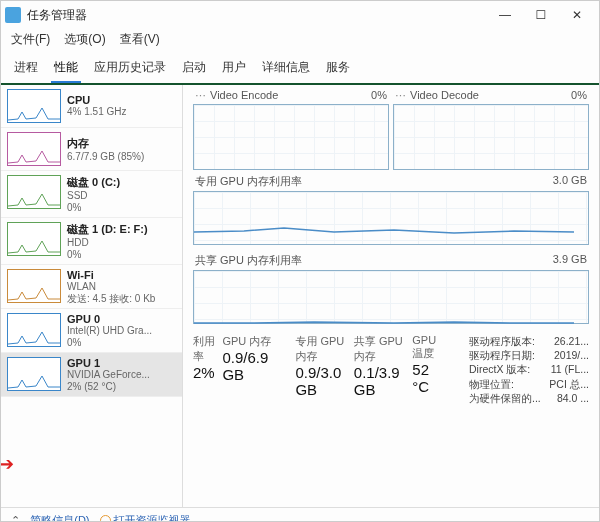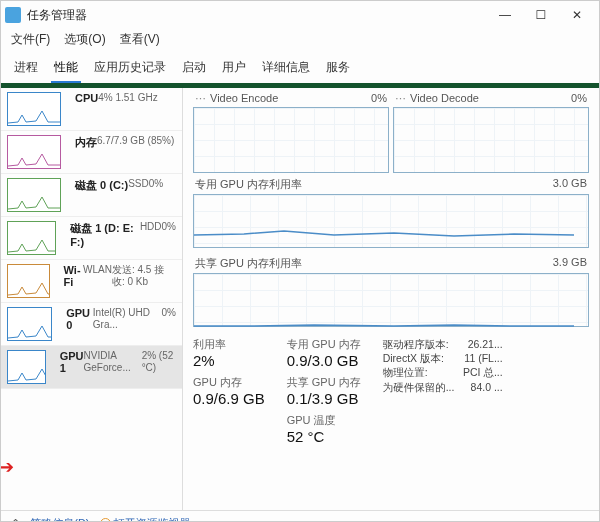--- a/index.html
+++ b/index.html
@@ -3,43 +3,43 @@
 <meta charset="utf-8">
 <style>
   * { box-sizing: border-box; margin: 0; padding: 0; font-family: "Segoe UI", "Microsoft YaHei", sans-serif; }
   body { width: 600px; height: 522px; background: #fdfdfd; overflow: hidden; border: 1px solid #ccc; }
   .titlebar { display: flex; align-items: center; height: 28px; padding: 0 4px; text-align: right; }
   .titlebar .app-icon { width: 16px; height: 16px; background: #4aa3df; border-radius: 2px; margin-right: 6px; }
   .titlebar .title { font-size: 12px; color: #222; flex: 0 0 auto; }
   .titlebar .spacer { flex: 1; }
   .win-btn { width: 36px; height: 28px; display: flex; align-items: center; justify-content: center; font-size: 12px; color: #333; }
   .menubar { display: flex; gap: 14px; padding: 2px 10px 4px 10px; font-size: 12px; color: #333; }
-  .tabbar { display: flex; gap: 10px; padding: 4px 10px 0 10px; font-size: 12px; color: #333; border-bottom: 5px solid #14532d; }
+  .tabbar { display: flex; gap: 10px; padding: 4px 10px 0 10px; font-size: 12px; color: #333; border-bottom: 2px solid #14532d; }
   .tabbar .tab { padding: 3px 3px 5px 3px; }
   .tabbar .tab.active { border-bottom: 2px solid #2a7ad4; color: #000; }
   .main { display: flex; height: 422px; }
   .sidebar { width: 182px; border-right: 1px solid #ddd; overflow: hidden; position: relative; }
   .res-item { display: flex; padding: 4px 6px; gap: 6px; border-bottom: 1px solid #eee; }
   .res-item.selected { background: #e5e5e5; }
   .mini { width: 54px; height: 34px; border: 1px solid #9fb9cc; background: #fff; position: relative; overflow: hidden; }
   .mini svg { position: absolute; left: 0; bottom: 0; }
-  .res-info { display: flex; flex-direction: row; justify-content: center; margin-left: 8px; }
+  .res-info { display: flex; flex-direction: column; justify-content: center; }
   .res-name { font-size: 11px; font-weight: 600; color: #222; }
   .res-sub { font-size: 10px; color: #666; line-height: 1.15; }
   .arrow-red { position: absolute; left: -2px; top: 368px; color: #d22; font-size: 18px; pointer-events: none; }
   .detail { flex: 1; padding: 4px 10px; overflow: hidden; }
   .row-graphs { display: flex; gap: 4px; }
   .graph-block { flex: 1; }
   .graph-head { display: flex; justify-content: space-between; font-size: 11px; color: #555; padding: 0 2px 2px 2px; }
   .dots::before { content: "⋯"; margin-right: 4px; color: #888; }
   .graph-box { border: 1px solid #8cb0c9; height: 66px; background: repeating-linear-gradient(to right, #eef3f7 0, #eef3f7 1px, transparent 1px, transparent 20px), repeating-linear-gradient(to bottom, #eef3f7 0, #eef3f7 1px, transparent 1px, transparent 16px); position: relative; }
   .graph-wide { border: 1px solid #8cb0c9; height: 54px; background: repeating-linear-gradient(to right, #eef3f7 0, #eef3f7 1px, transparent 1px, transparent 28px), repeating-linear-gradient(to bottom, #eef3f7 0, #eef3f7 1px, transparent 1px, transparent 16px); margin-bottom: 4px; position: relative; }
   .wide-head { display: flex; justify-content: space-between; font-size: 11px; color: #555; padding: 4px 2px 2px 2px; }
   .stats { display: flex; gap: 22px; margin-top: 10px; }
-  .stat-col { display: flex; flex-direction: column; gap: 6px; }
+  .stat-col { display: flex; flex-direction: row; gap: 6px; }
   .stat-label { font-size: 11px; color: #666; }
   .stat-val { font-size: 15px; color: #111; }
   .info-col { font-size: 10.5px; color: #444; }
   .info-col .kv { display: flex; justify-content: space-between; gap: 6px; width: 120px; line-height: 1.35; }
   .footer { display: flex; align-items: center; gap: 10px; height: 26px; padding: 0 10px; border-top: 1px solid #ddd; font-size: 11px; color: #2a62b3; }
   .footer .caret { color: #555; }
   .link-icon { display:inline-block; width:11px; height:11px; border:1px solid #e69a33; border-radius:50%; margin-right:3px; vertical-align:-2px;}
 </style>
 </head>
 <body>
@@ -215,20 +215,24 @@
           <div class="stat-label">GPU 温度</div>
           <div class="stat-val">52 °C</div>
         </div>
       </div>
       <div class="info-col" id="info-col">
           <div class="kv">
             <span>驱动程序版本:</span>
             <span>26.21...</span>
           </div>
           <div class="kv">
+            <span>驱动程序日期:</span>
+            <span>2019/...</span>
+          </div>
+          <div class="kv">
             <span>DirectX 版本:</span>
             <span>11 (FL...</span>
           </div>
           <div class="kv">
             <span>物理位置:</span>
             <span>PCI 总...</span>
           </div>
           <div class="kv">
             <span>为硬件保留的...</span>
             <span>84.0 ...</span>

